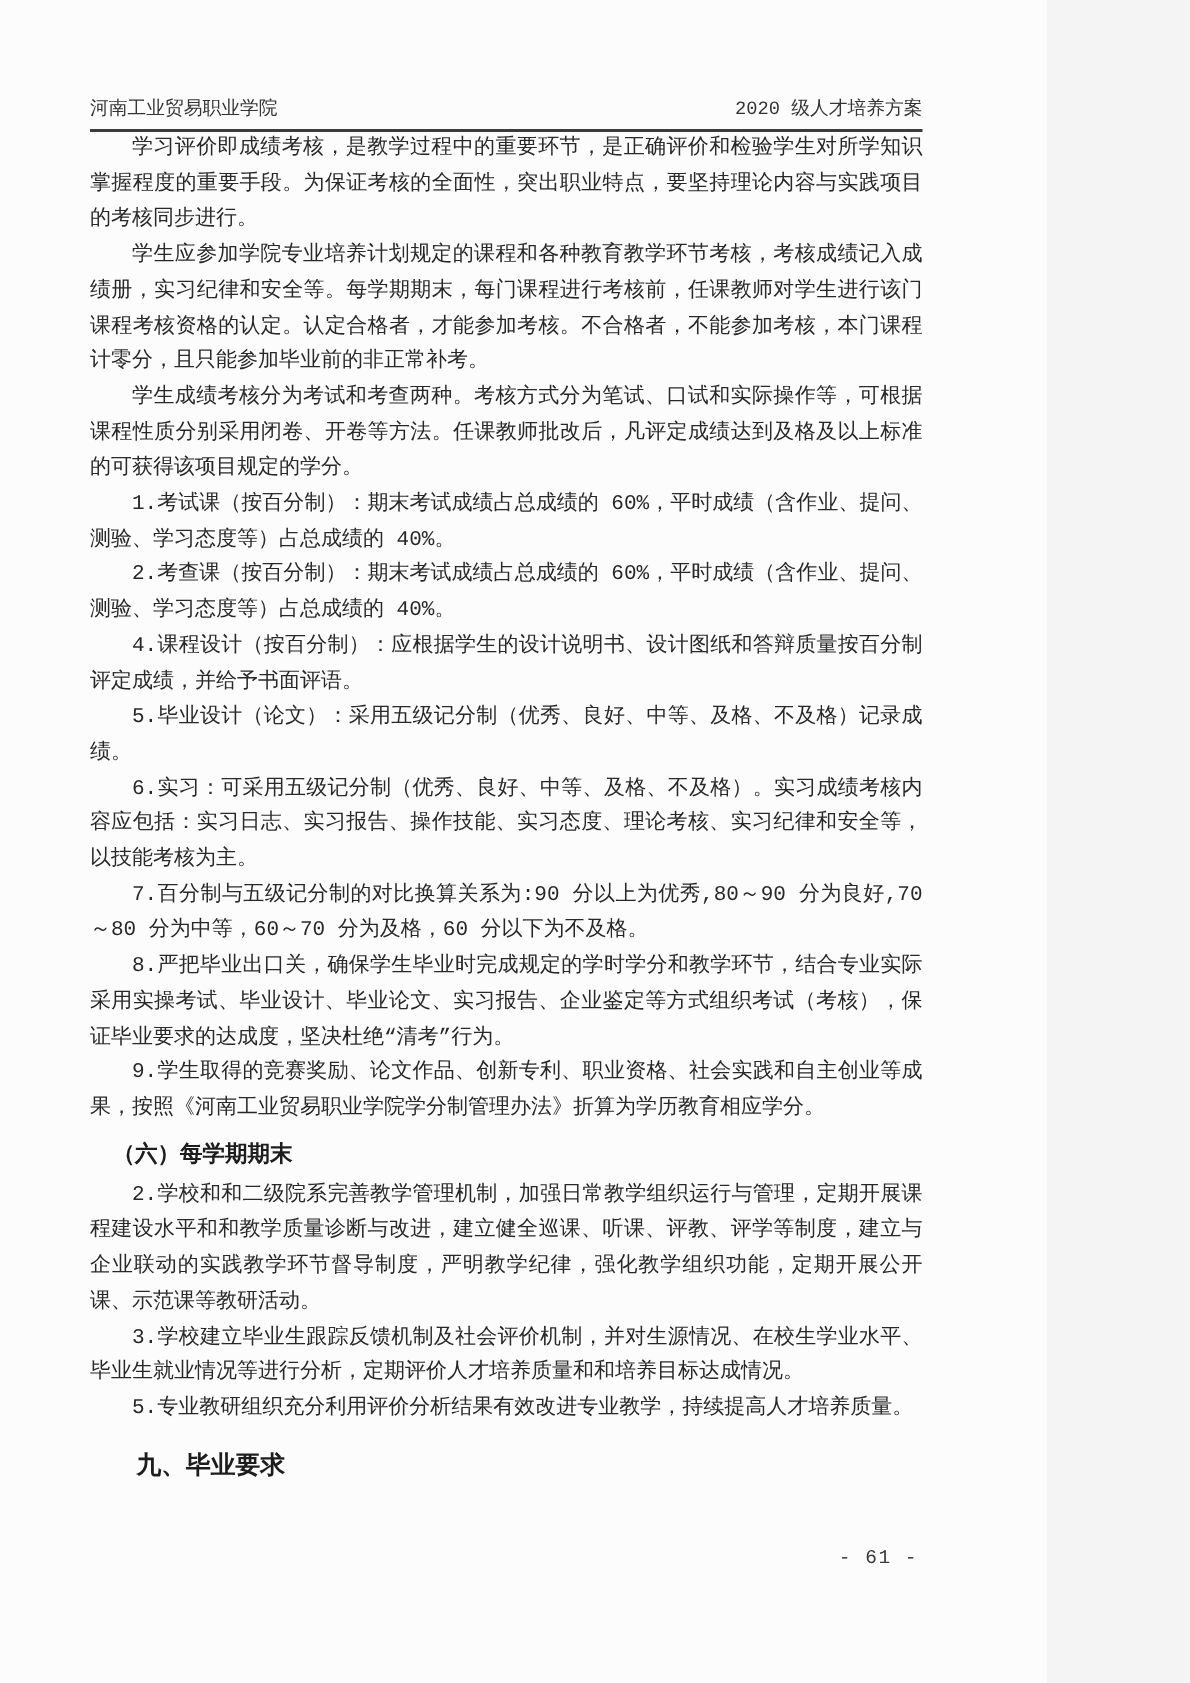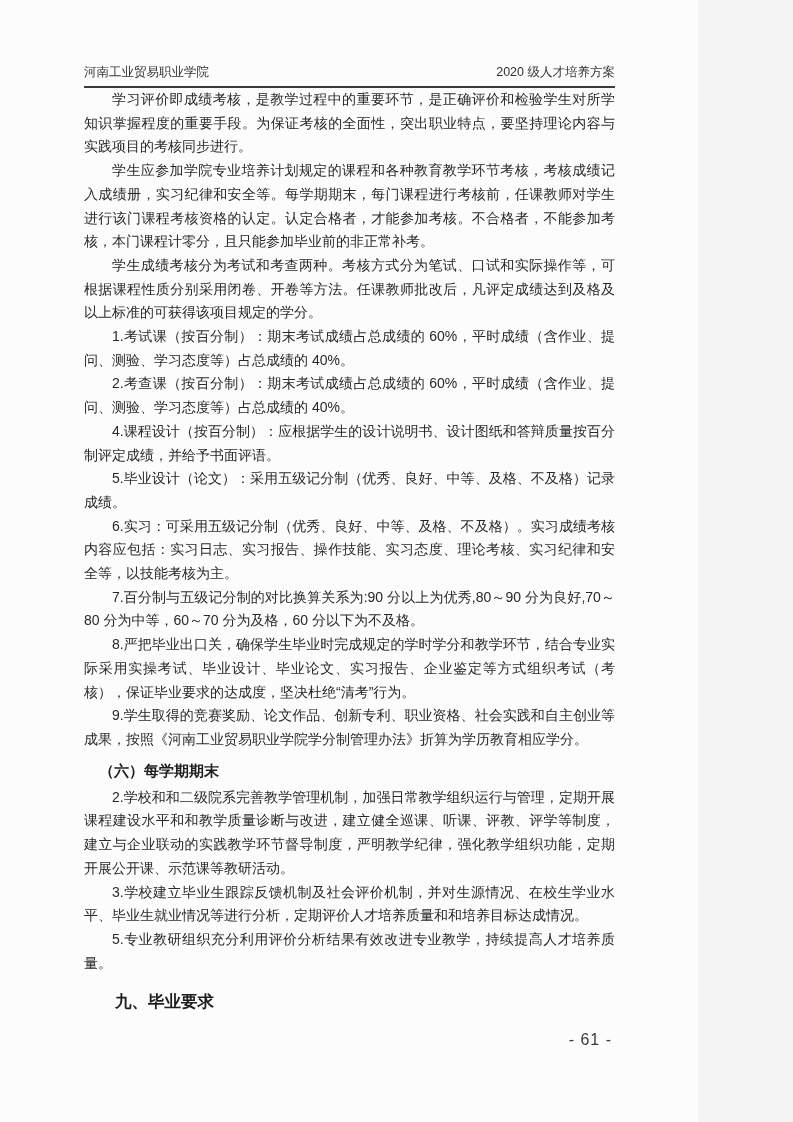--- a/index.html
+++ b/index.html
@@ -7,22 +7,22 @@
     padding: 0;
     background: #f4f4f4;
   }
   .page {
     position: relative;
     width: 698px;
     height: 1122px;
     box-sizing: border-box;
     background: #fcfcfc;
     color: #262626;
-    font-family: Liberation Sans, sans-serif;
-    padding: 64px 83px 0 84px;
+    font-family: Liberation Mono, monospace;
+    padding: 64px 83px 0 60px;
     overflow: hidden;
   }
   .page-header {
     display: flex;
     justify-content: space-between;
     align-items: flex-end;
     font-size: 12.5px;
     color: #333333;
     padding-bottom: 5px;
     border-bottom: 2px solid #3c3c3c;
@@ -50,21 +50,21 @@
     font-weight: bold;
     color: #1d1d1d;
     margin: 13px 0 0 0;
     padding-left: 31px;
     line-height: 26px;
   }
   .page-footer {
     position: absolute;
     top: 1031px;
     right: 86px;
-    font-size: 16px;
+    font-size: 13px;
     color: #3a3a3a;
     letter-spacing: 1px;
     margin-left: 28px;
   }
 </style>
 </head>
 <body>
 
 <div class="page">
 

